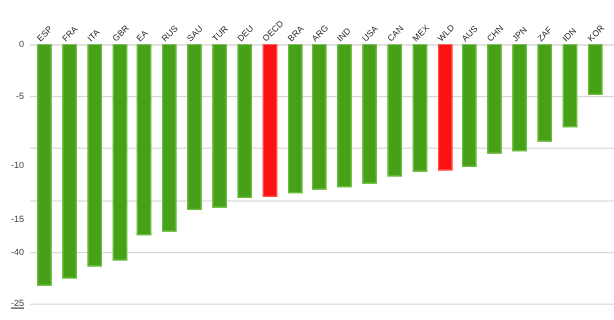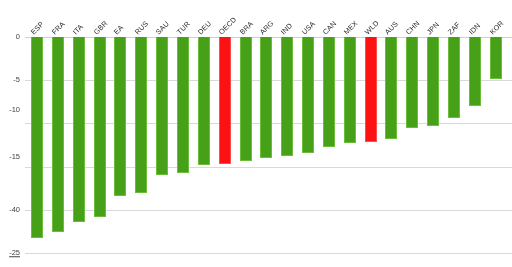--- a/index.html
+++ b/index.html
@@ -92,23 +92,23 @@
 
 <div id="chart-root">
   <div id="plot-area">
 
     <div id="gridlines">
         <div class="gridline zero" style="top: 0px;"></div>
         <span class="ytick" style="top: 0px;">0</span>
         <div class="gridline" style="top: 43.2px;"></div>
         <span class="ytick" style="top: 43.2px;">-5</span>
         <div class="gridline" style="top: 86.4px;"></div>
-        <span class="ytick" style="top: 73px; margin-left: 44px;">-10</span>
+        <span class="ytick" style="top: 101px; margin-left: 44px;">-10</span>
         <div class="gridline" style="top: 129.6px;"></div>
-        <span class="ytick" style="top: 120px;">-15</span>
+        <span class="ytick" style="top: 146px;">-15</span>
         <div class="gridline" style="top: 172.8px;"></div>
         <span class="ytick" style="top: 172.8px;">-40</span>
         <div class="gridline" style="top: 216px;"></div>
         <span class="ytick" style="top: 216px; text-decoration: underline;">-25</span>
       </div>
 
     <div id="bars">
         <div class="bar green" style="left: 6px; height: 201.312px;"></div>
         <div class="bar green" style="left: 26.85px; height: 195.264px;"></div>
         <div class="bar green" style="left: 47.7px; height: 184.896px;"></div>

